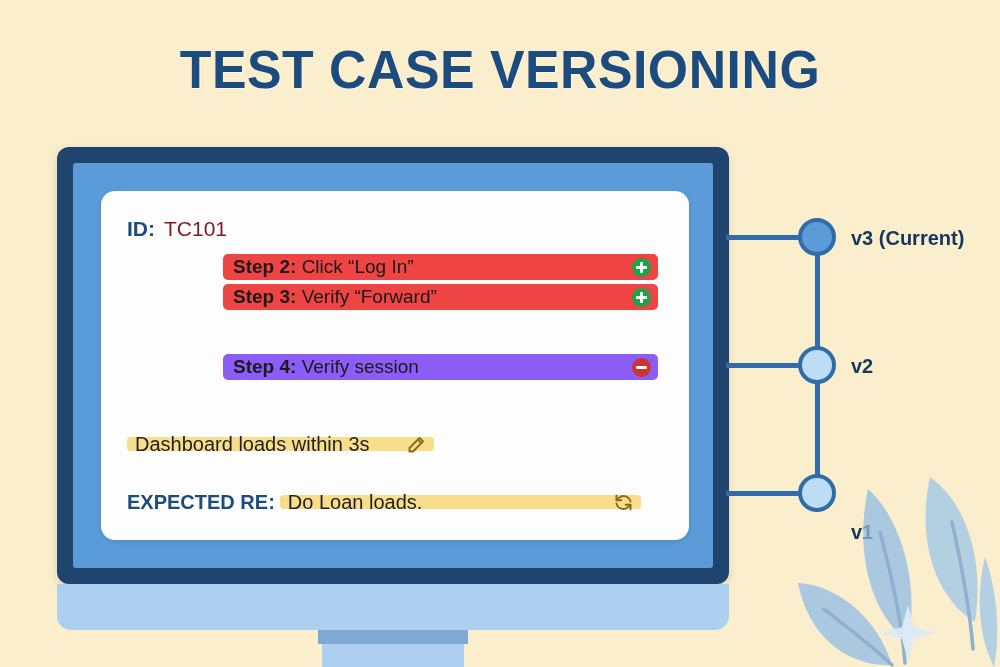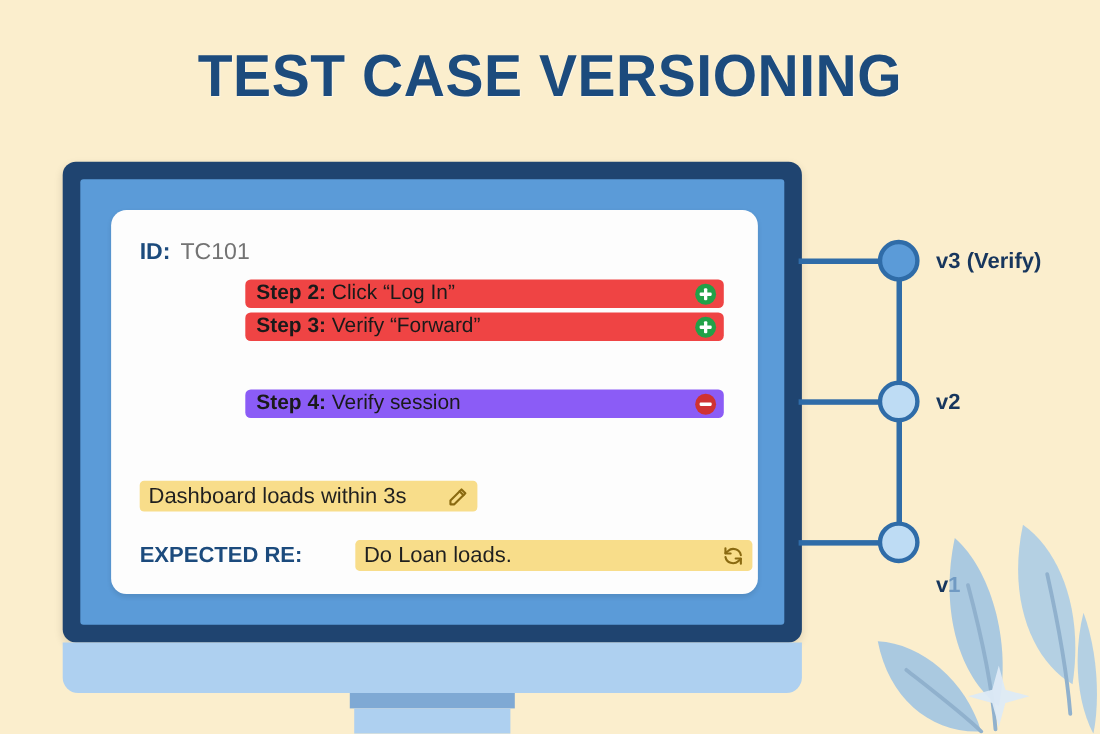--- a/index.html
+++ b/index.html
@@ -108,21 +108,21 @@
     line-height: 24px;
     margin-bottom: 13px;
   }
   .field-label {
     font-weight: bold;
     color: #1c4b7d;
     white-space: nowrap;
     margin-right: 9px;
   }
   .field-value {
-    color: #737373;
+    color: #7f1d1d;
     white-space: nowrap;
   }
 
   .steps-row { margin-bottom: 7px; }
 
   
   .step-list {
     margin-left: 96px;
     width: 435px;
   }
@@ -177,32 +177,32 @@
     white-space: nowrap;
   }
   .expected-row .field-label { margin-right: 5px; font-size: 20px; }
   .highlight-yellow {
     background: #f8dd8a;
     border-radius: 4px;
     padding: 3px 7px 3px 8px;
     display: flex;
     align-items: center;
     color: #1f1f1f;
-    height: 28px;
+    height: 14px;
   }
   .highlight-yellow .htext { margin-right: 8px; }
   .hl-icon {
     margin-left: auto;
     display: inline-flex;
     align-items: center;
     color: #8a6a11;
   }
 
   .row-expected-1 { position: absolute; left: 26px; top: 246px; }
-  .row-expected-2 { position: absolute; left: 26px; top: 300px; gap: 43px; }
+  .row-expected-2 { position: absolute; left: 26px; top: 300px; }
   .row-expected-1 .highlight-yellow { width: 307px; }
   .row-expected-2 .highlight-yellow { width: 361px; }
 
   
   .timeline { position: absolute; left: 726px; top: 190px; width: 274px; height: 340px; }
 
   .tl-node {
     position: absolute;
     width: 38px; height: 38px;
     border-radius: 50%;
@@ -301,21 +301,21 @@
 <div class="monitor-neck"></div>
 <div class="monitor-neck2"></div>
 
 <div class="timeline">
 
   <div class="tl-spine" style="top:47px;height:130px;"></div>
   <div class="tl-spine" style="top:175px;height:130px;"></div>
 
   <div class="tl-connector" style="left:0px;top:45px;width:75px;"></div>
   <div class="tl-node current" style="left:72px;top:28px;"></div>
-  <div class="tl-label" style="left:125px;top:37px;">v3 (Verify)</div>
+  <div class="tl-label" style="left:125px;top:37px;">v3 (Current)</div>
 
   <div class="tl-connector" style="left:0px;top:173px;width:75px;"></div>
   <div class="tl-node older" style="left:72px;top:156px;"></div>
   <div class="tl-label" style="left:125px;top:165px;">v2</div>
 
   <div class="tl-connector" style="left:0px;top:301px;width:75px;"></div>
   <div class="tl-node older" style="left:72px;top:284px;"></div>
   <div class="tl-label" style="left:125px;top:293px;margin-top:38px;">v1</div>
 
 </div>

